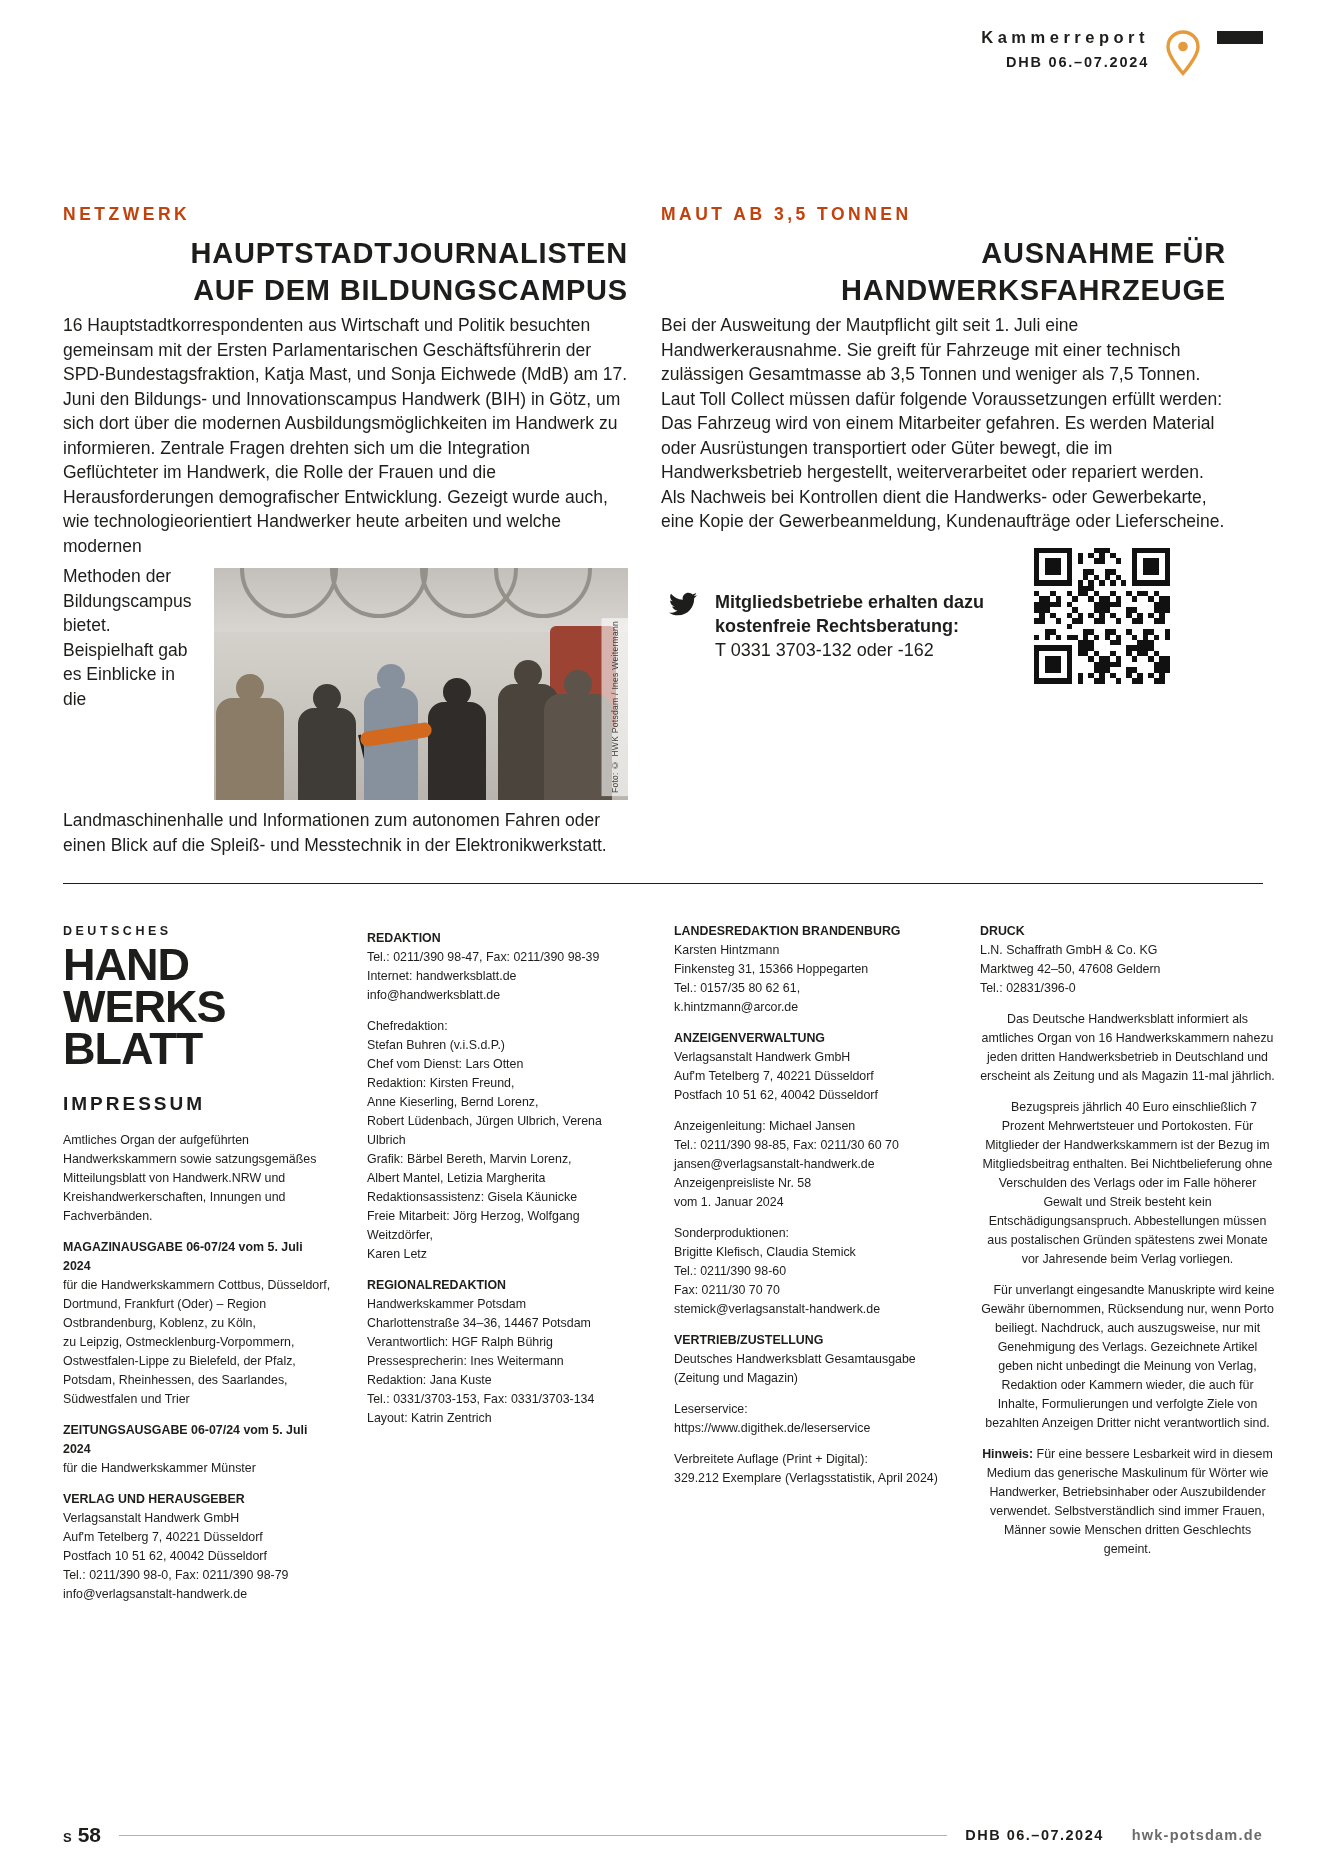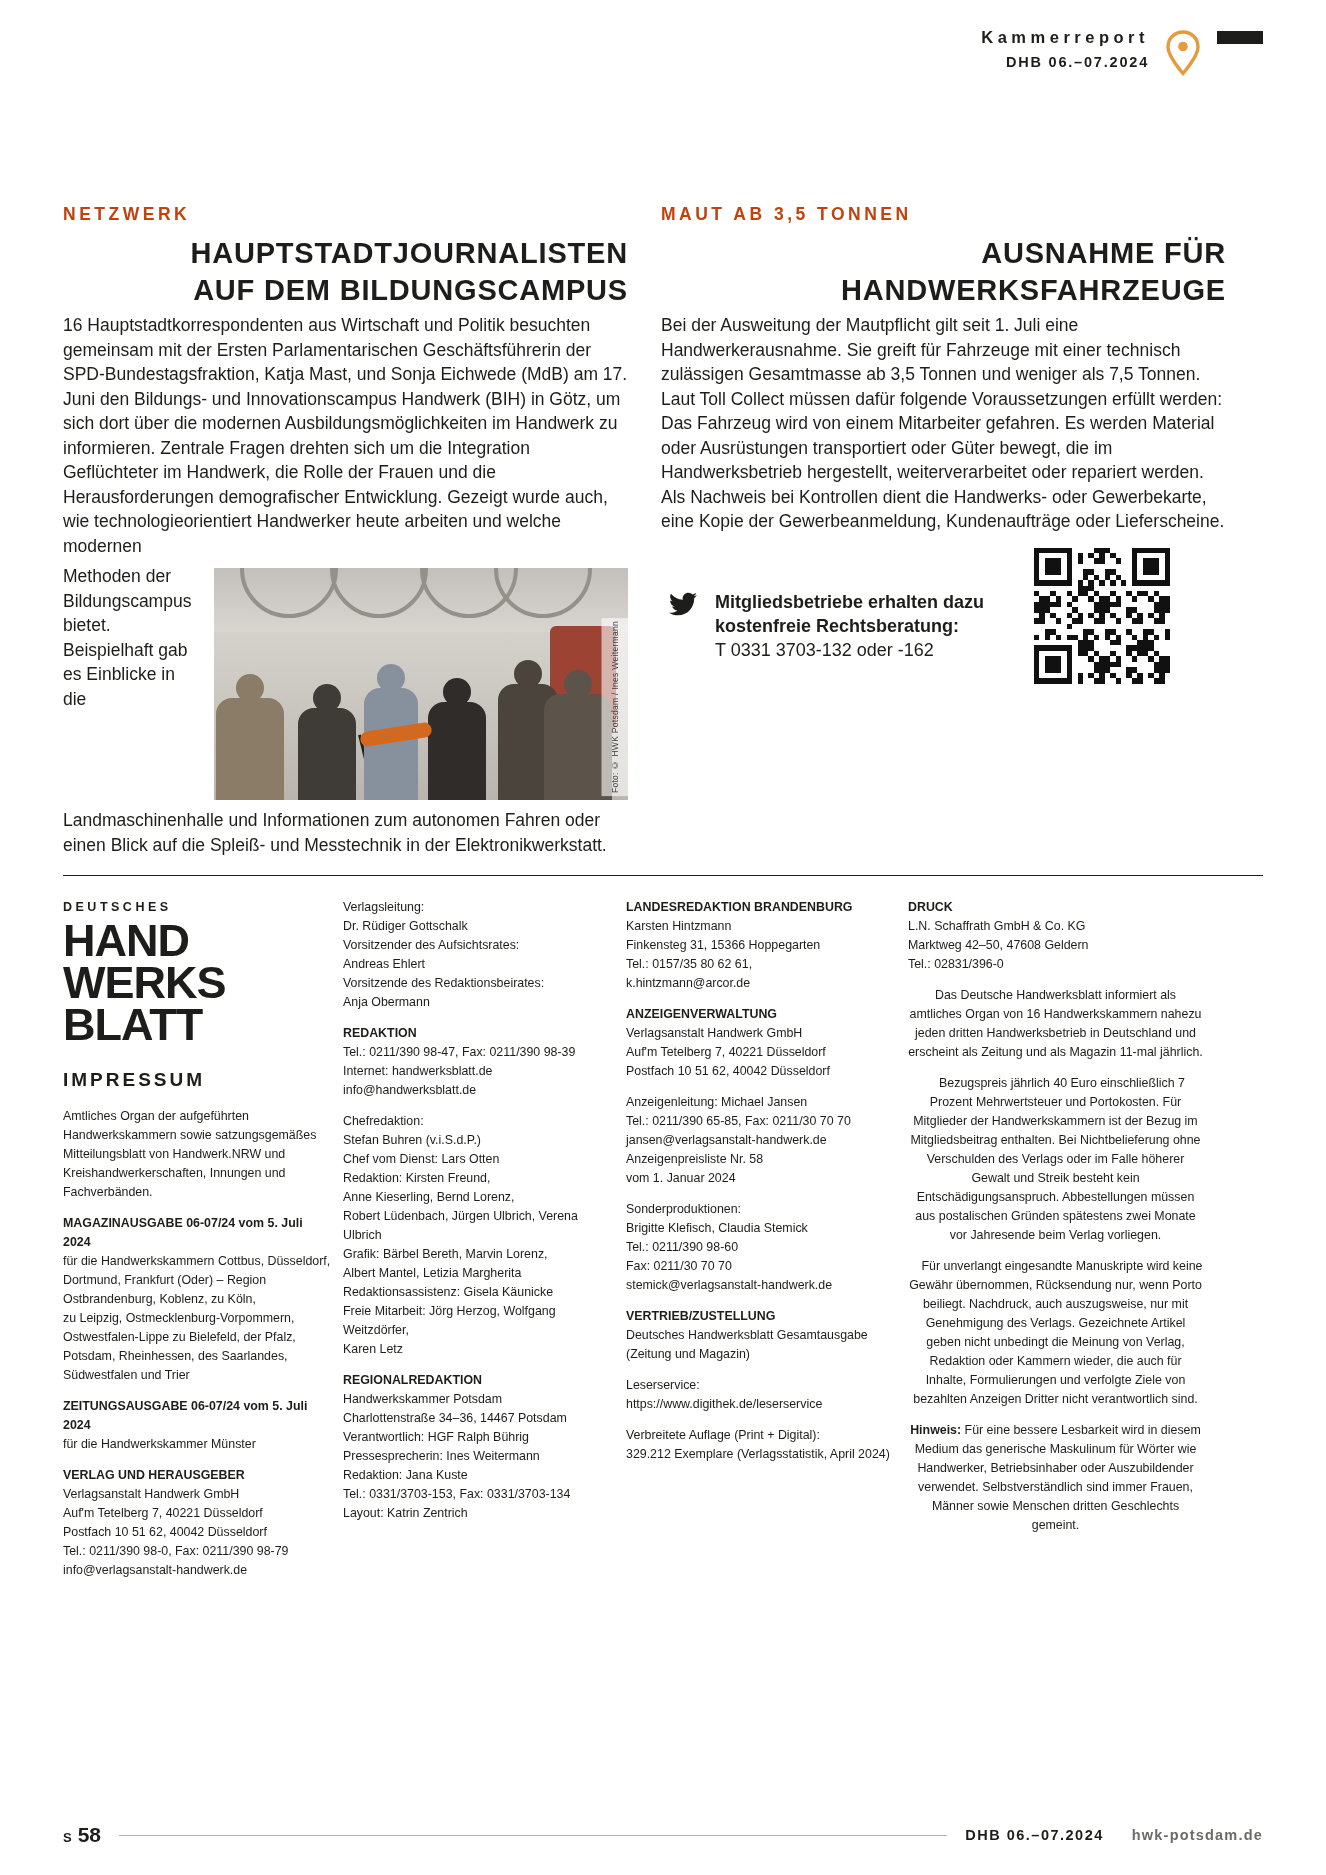--- a/index.html
+++ b/index.html
@@ -72,24 +72,24 @@
   .callout-text .bold{font-weight:bold;}
   .qr{
     margin-left:auto;margin-right:56px;
     width:136px;height:136px;background:#fff;
     display:grid;grid-template-columns:repeat(25,1fr);grid-template-rows:repeat(25,1fr);
   }
   .qr .on{background:#111;}
 
   
   .impressum{
-    margin-top:12px;clear:both;
+    margin-top:20px;clear:both;
     border-top:1px solid #1d1d1b;
-    padding-top:22px;
-    display:grid;grid-template-columns:268px 271px 270px 295px;column-gap:12px;
+    padding-top:38px;
+    display:grid;grid-template-columns:268px 271px 270px 295px;column-gap:36px;
     font-size:12.4px;line-height:19px;
   }
   .imp-block{margin:0 0 12px 0;}
   .imp-sec{margin-top:7px;}
   .imp-h{font-weight:bold;}
   .logo-deutsches{font-size:12.5px;font-weight:bold;letter-spacing:3.5px;}
   .logo-main{font-size:45px;line-height:42px;font-weight:bold;letter-spacing:-1px;margin-top:3px;white-space:pre-line;}
   .imp-title{font-size:19px;font-weight:bold;letter-spacing:3px;margin:24px 0 18px 0;}
   .imp-p{margin:0 0 12px 0;text-align:center;}
   .imp-p.indent{text-indent:13px;}
@@ -830,26 +830,20 @@
         <div class="imp-h">VERLAG UND HERAUSGEBER</div>
         <div class="imp-block pre">Verlagsanstalt Handwerk GmbH
 Auf'm Tetelberg 7, 40221 Düsseldorf
 Postfach 10 51 62, 40042 Düsseldorf
 Tel.: 0211/390 98-0, Fax: 0211/390 98-79
 info@verlagsanstalt-handwerk.de</div>
       </div>
     </div>
 
     <div class="col">
-      <div class="imp-block pre">Verlagsleitung:
-Dr. Rüdiger Gottschalk
-Vorsitzender des Aufsichtsrates:
-Andreas Ehlert
-Vorsitzende des Redaktionsbeirates:
-Anja Obermann</div>
       <div class="imp-sec">
         <div class="imp-h">REDAKTION</div>
         <div class="imp-block pre">Tel.: 0211/390 98-47, Fax: 0211/390 98-39
 Internet: handwerksblatt.de
 info@handwerksblatt.de</div>
         <div class="imp-block pre">Chefredaktion:
 Stefan Buhren (v.i.S.d.P.)
 Chef vom Dienst: Lars Otten
 Redaktion: Kirsten Freund,
 Anne Kieserling, Bernd Lorenz,
@@ -877,21 +871,21 @@
       <div class="imp-block pre">Karsten Hintzmann
 Finkensteg 31, 15366 Hoppegarten
 Tel.: 0157/35 80 62 61,
 k.hintzmann@arcor.de</div>
       <div class="imp-sec">
         <div class="imp-h">ANZEIGENVERWALTUNG</div>
         <div class="imp-block pre">Verlagsanstalt Handwerk GmbH
 Auf'm Tetelberg 7, 40221 Düsseldorf
 Postfach 10 51 62, 40042 Düsseldorf</div>
         <div class="imp-block pre">Anzeigenleitung: Michael Jansen
-Tel.: 0211/390 65-85, Fax: 0211/30 70 70
+Tel.: 0211/390 98-85, Fax: 0211/30 60 70
 jansen@verlagsanstalt-handwerk.de
 Anzeigenpreisliste Nr. 58
 vom 1. Januar 2024</div>
         <div class="imp-block pre">Sonderproduktionen:
 Brigitte Klefisch, Claudia Stemick
 Tel.: 0211/390 98-60
 Fax: 0211/30 70 70
 stemick@verlagsanstalt-handwerk.de</div>
       </div>
       <div class="imp-sec">

